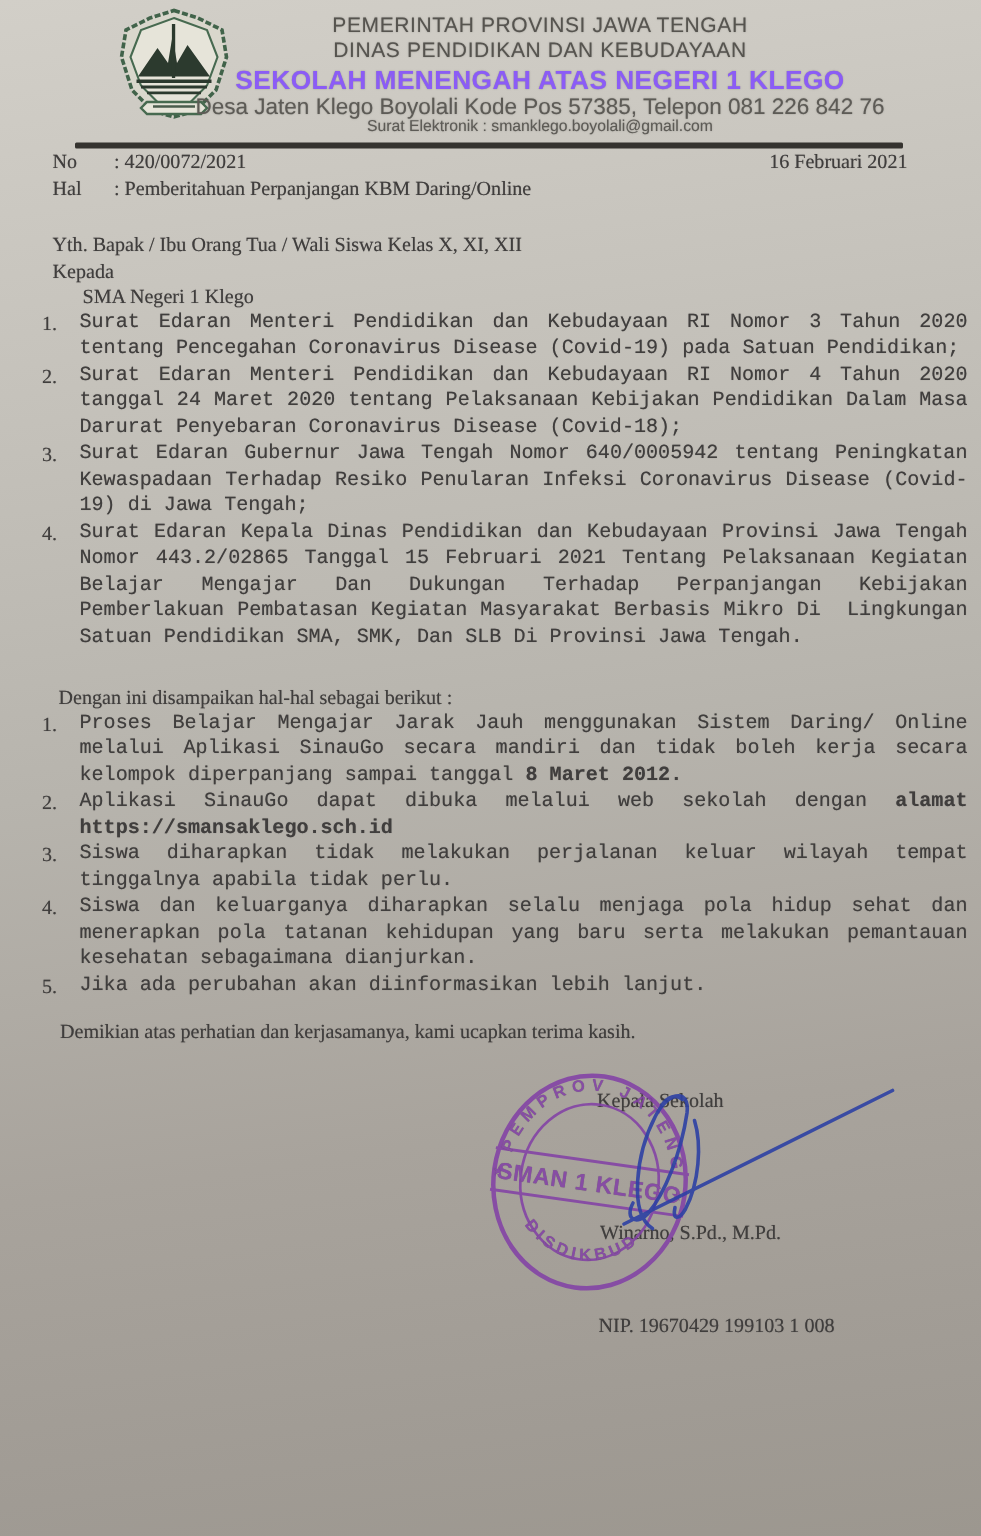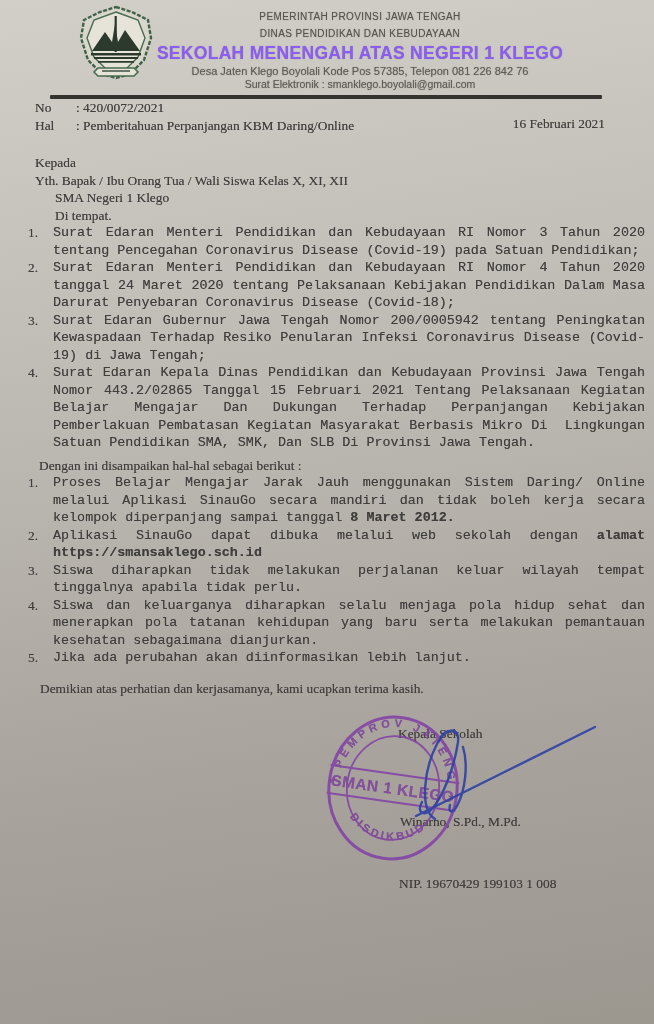--- a/index.html
+++ b/index.html
@@ -11,36 +11,36 @@
   }
   .page{position:absolute;inset:0;}
   
   .kop{position:relative;height:92px;padding-top:8px;}
   .kop-logo{position:absolute;left:72px;top:4px;width:88px;height:84px;}
   .kop-text{
     position:absolute;left:110px;right:44px;top:8px;text-align:center;
     font-family:"Liberation Sans", sans-serif;color:#56544f;
     text-shadow:0 0 1px rgba(90,88,84,.55);
   }
-  .kop-l1,.kop-l2{font-size:10px;line-height:17px;letter-spacing:.4px;}
+  .kop-l1,.kop-l2{font-size:14px;line-height:17px;letter-spacing:.4px;}
   .kop-l3{font-size:17.5px;line-height:20px;font-weight:bold;color:#8b5cf6;letter-spacing:.3px;margin-top:1px;}
-  .kop-l4{font-size:11px;line-height:13px;margin-top:2px;color:#5d5b56;}
+  .kop-l4{font-size:15px;line-height:13px;margin-top:2px;color:#5d5b56;}
   .kop-l5{font-size:10.5px;line-height:13px;color:#5d5b56;text-align:center;}
   .kop-rule{position:absolute;left:50px;top:95px;width:552px;height:4px;background:#35332f;border-radius:1px;}
   
   .content{position:absolute;left:35px;right:9px;top:99px;font-size:13.4px;line-height:17.5px;
     text-shadow:0 0 .5px rgba(64,62,61,.6);}
   .seg{white-space:pre-wrap;}
   .meta{position:relative;margin-top:0;}
   .meta .lbl{display:inline-block;width:41px;}
-  .meta-date{position:absolute;right:40px;top:16px;}
+  .meta-date{position:absolute;right:40px;top:0;}
   .recipient{margin-top:20px;}
   .recipient .ind{padding-left:20px;}
   .sec-head{margin-top:6px;padding-left:10px;}
-  .sec-head2{margin-top:5px;padding-left:4px;}
+  .sec-head2{margin-top:22px;padding-left:4px;}
   .olist{margin-left:-7px;}
   .li{display:flex;}
   .li .num{width:25px;flex:0 0 25px;}
   .li .txt{flex:1;text-align:justify;font-family:Liberation Mono, monospace;}
   .closing{margin-top:13px;padding-left:5px;}
   
   .sig{position:relative;margin-top:28px;height:190px;}
   .sig-title{position:absolute;left:363px;top:0;}
   .sig-name{position:absolute;left:365px;top:88px;text-align:right;}
   .sig-nip{position:absolute;left:364px;top:106px;margin-top:44px;}
@@ -85,38 +85,37 @@
       <div>
         <span class="lbl">No</span><span class="seg">: 420/0072/2021</span>
       </div>
       <div>
         <span class="lbl">Hal</span><span class="seg">: Pemberitahuan Perpanjangan KBM Daring/Online</span>
       </div>
       <div class="meta-date">16 Februari 2021</div>
     </div>
 
     <div class="recipient">
+      <div>Yth. Bapak / Ibu Orang Tua / Wali Siswa Kelas X, XI, XII</div>
       <div>Kepada</div>
-      <div>Yth. Bapak / Ibu Orang Tua / Wali Siswa Kelas X, XI, XII</div>
       <div class="ind">SMA Negeri 1 Klego</div>
-      <div class="ind">Di tempat.</div>
     </div>
 
     <div class="olist">
       <div class="li">
         <span class="num">1.</span>
         <span class="txt seg">Surat Edaran Menteri Pendidikan dan Kebudayaan RI Nomor 3 Tahun 2020 tentang Pencegahan Coronavirus Disease (Covid-19) pada Satuan Pendidikan;</span>
       </div>
       <div class="li">
         <span class="num">2.</span>
         <span class="txt seg">Surat Edaran Menteri Pendidikan dan Kebudayaan RI Nomor 4 Tahun 2020 tanggal 24 Maret 2020 tentang Pelaksanaan Kebijakan Pendidikan Dalam Masa Darurat Penyebaran Coronavirus Disease (Covid-18);</span>
       </div>
       <div class="li">
         <span class="num">3.</span>
-        <span class="txt seg">Surat Edaran Gubernur Jawa Tengah Nomor 200/0005942 tentang Peningkatan Kewaspadaan Terhadap Resiko Penularan Infeksi Coronavirus Disease (Covid-19) di Jawa Tengah;</span>
+        <span class="txt seg">Surat Edaran Gubernur Jawa Tengah Nomor 640/0005942 tentang Peningkatan Kewaspadaan Terhadap Resiko Penularan Infeksi Coronavirus Disease (Covid-19) di Jawa Tengah;</span>
       </div>
       <div class="li">
         <span class="num">4.</span>
         <span class="txt seg">Surat Edaran Kepala Dinas Pendidikan dan Kebudayaan Provinsi Jawa Tengah Nomor 443.2/02865 Tanggal 15 Februari 2021 Tentang Pelaksanaan Kegiatan Belajar Mengajar Dan Dukungan Terhadap Perpanjangan Kebijakan Pemberlakuan Pembatasan Kegiatan Masyarakat Berbasis Mikro Di  Lingkungan Satuan Pendidikan SMA, SMK, Dan SLB Di Provinsi Jawa Tengah.</span>
       </div>
     </div>
 
     <div class="sec-head2">Dengan ini disampaikan hal-hal sebagai berikut :</div>
     <div class="olist">
       <div class="li">

